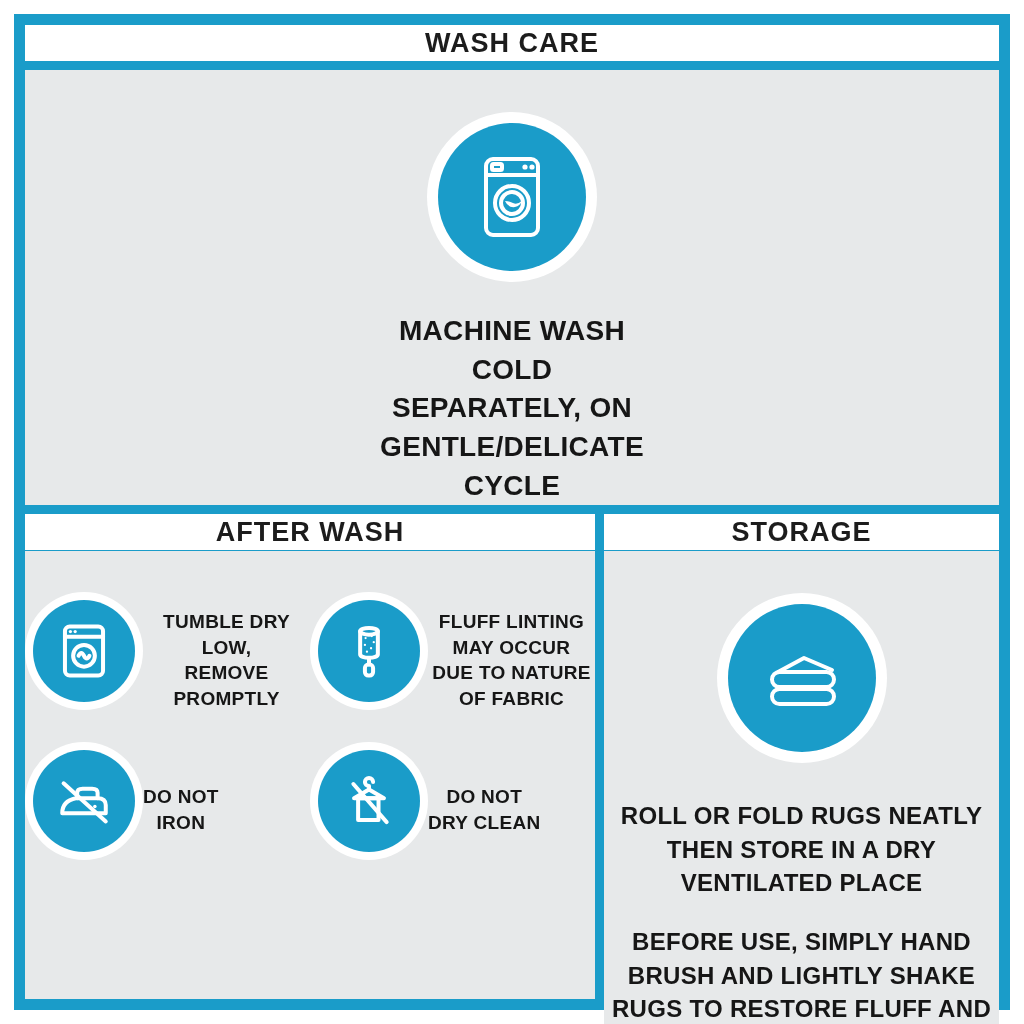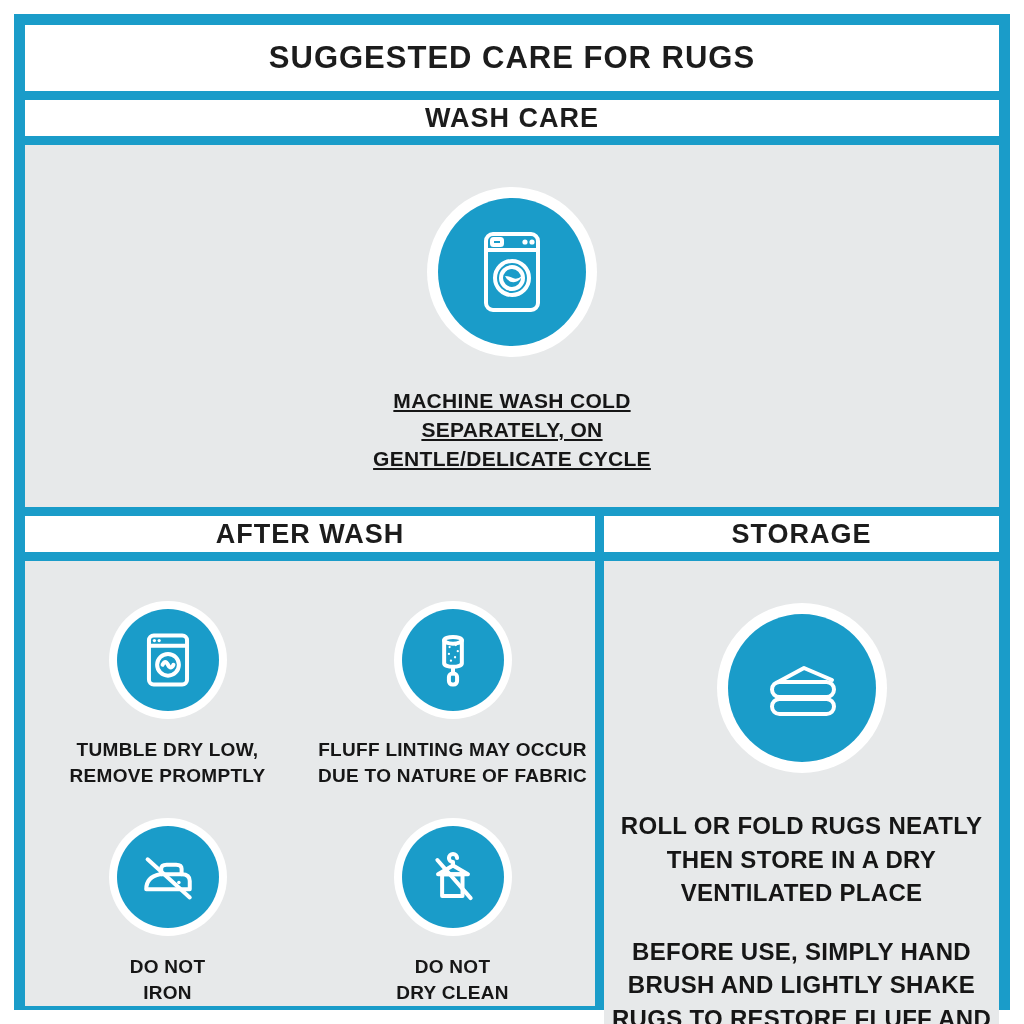--- a/index.html
+++ b/index.html
@@ -18,47 +18,44 @@
   .care-item{display:flex;flex-direction:column;align-items:center;width:310px;}
   .ring{background:#ffffff;border-radius:50%;display:flex;align-items:center;justify-content:center;flex:0 0 auto;}
   .ring.big{width:170px;height:170px;}
   .ring.small{width:118px;height:118px;}
   .disc{background:#1a9cc9;border-radius:50%;display:flex;align-items:center;justify-content:center;}
   .ring.big .disc{width:148px;height:148px;}
   .ring.small .disc{width:102px;height:102px;}
   .ring.big svg{width:100px;height:100px;}
   .ring.small svg{width:68px;height:68px;}
   .caption{font-weight:700;text-align:center;white-space:pre-line;color:#161616;letter-spacing:0.3px;}
-  .wash-content .caption{margin-top:30px;font-size:21px;line-height:1.38;text-decoration:underline;}
+  .wash-content .caption{margin-top:30px;font-size:28px;line-height:1.38;}
   .bottom{flex:1;display:flex;gap:9px;min-height:0;}
-  .col{display:flex;flex-direction:column;gap:9px;min-height:0;}
+  .col{display:flex;flex-direction:column;gap:1px;min-height:0;}
   .col-left{flex:0 0 570px;}
   .col-right{flex:1;}
   .col .content{flex:1;}
   .after-grid{display:grid;grid-template-columns:1fr 1fr;row-gap:30px;padding-top:40px;align-content:start;}
-  .after-item{display:flex;flex-direction:column;align-items:center;}
+  .after-item{display:flex;flex-direction:row;align-items:center;}
   .after-grid .caption{margin-top:18px;font-size:19px;line-height:1.35;}
   .storage-content{display:flex;flex-direction:column;align-items:center;padding-top:42px;}
   .storage-content .caption{font-size:24px;line-height:1.4;}
   .storage-cap-1{margin-top:36px;}
   .storage-cap-2{margin-top:25px;}
   svg{display:block;}
   svg *{vector-effect:non-scaling-stroke;}
   .stroke{stroke:#ffffff;stroke-width:4;fill:none;stroke-linecap:round;stroke-linejoin:round;}
   .fillw{fill:#ffffff;stroke:none;}
 </style>
 </head>
 <body>
 
 <div class="page">
   <div class="poster">
 
-    <div class="band title-band">
-      <h1 class="page-title">SUGGESTED CARE FOR RUGS</h1>
-    </div>
 
     <div class="band header-band">
       <span>WASH CARE</span>
     </div>
 
     <div class="content wash-content">
 
       <div class="care-item">
         <div class="ring big">
           <div class="disc">

